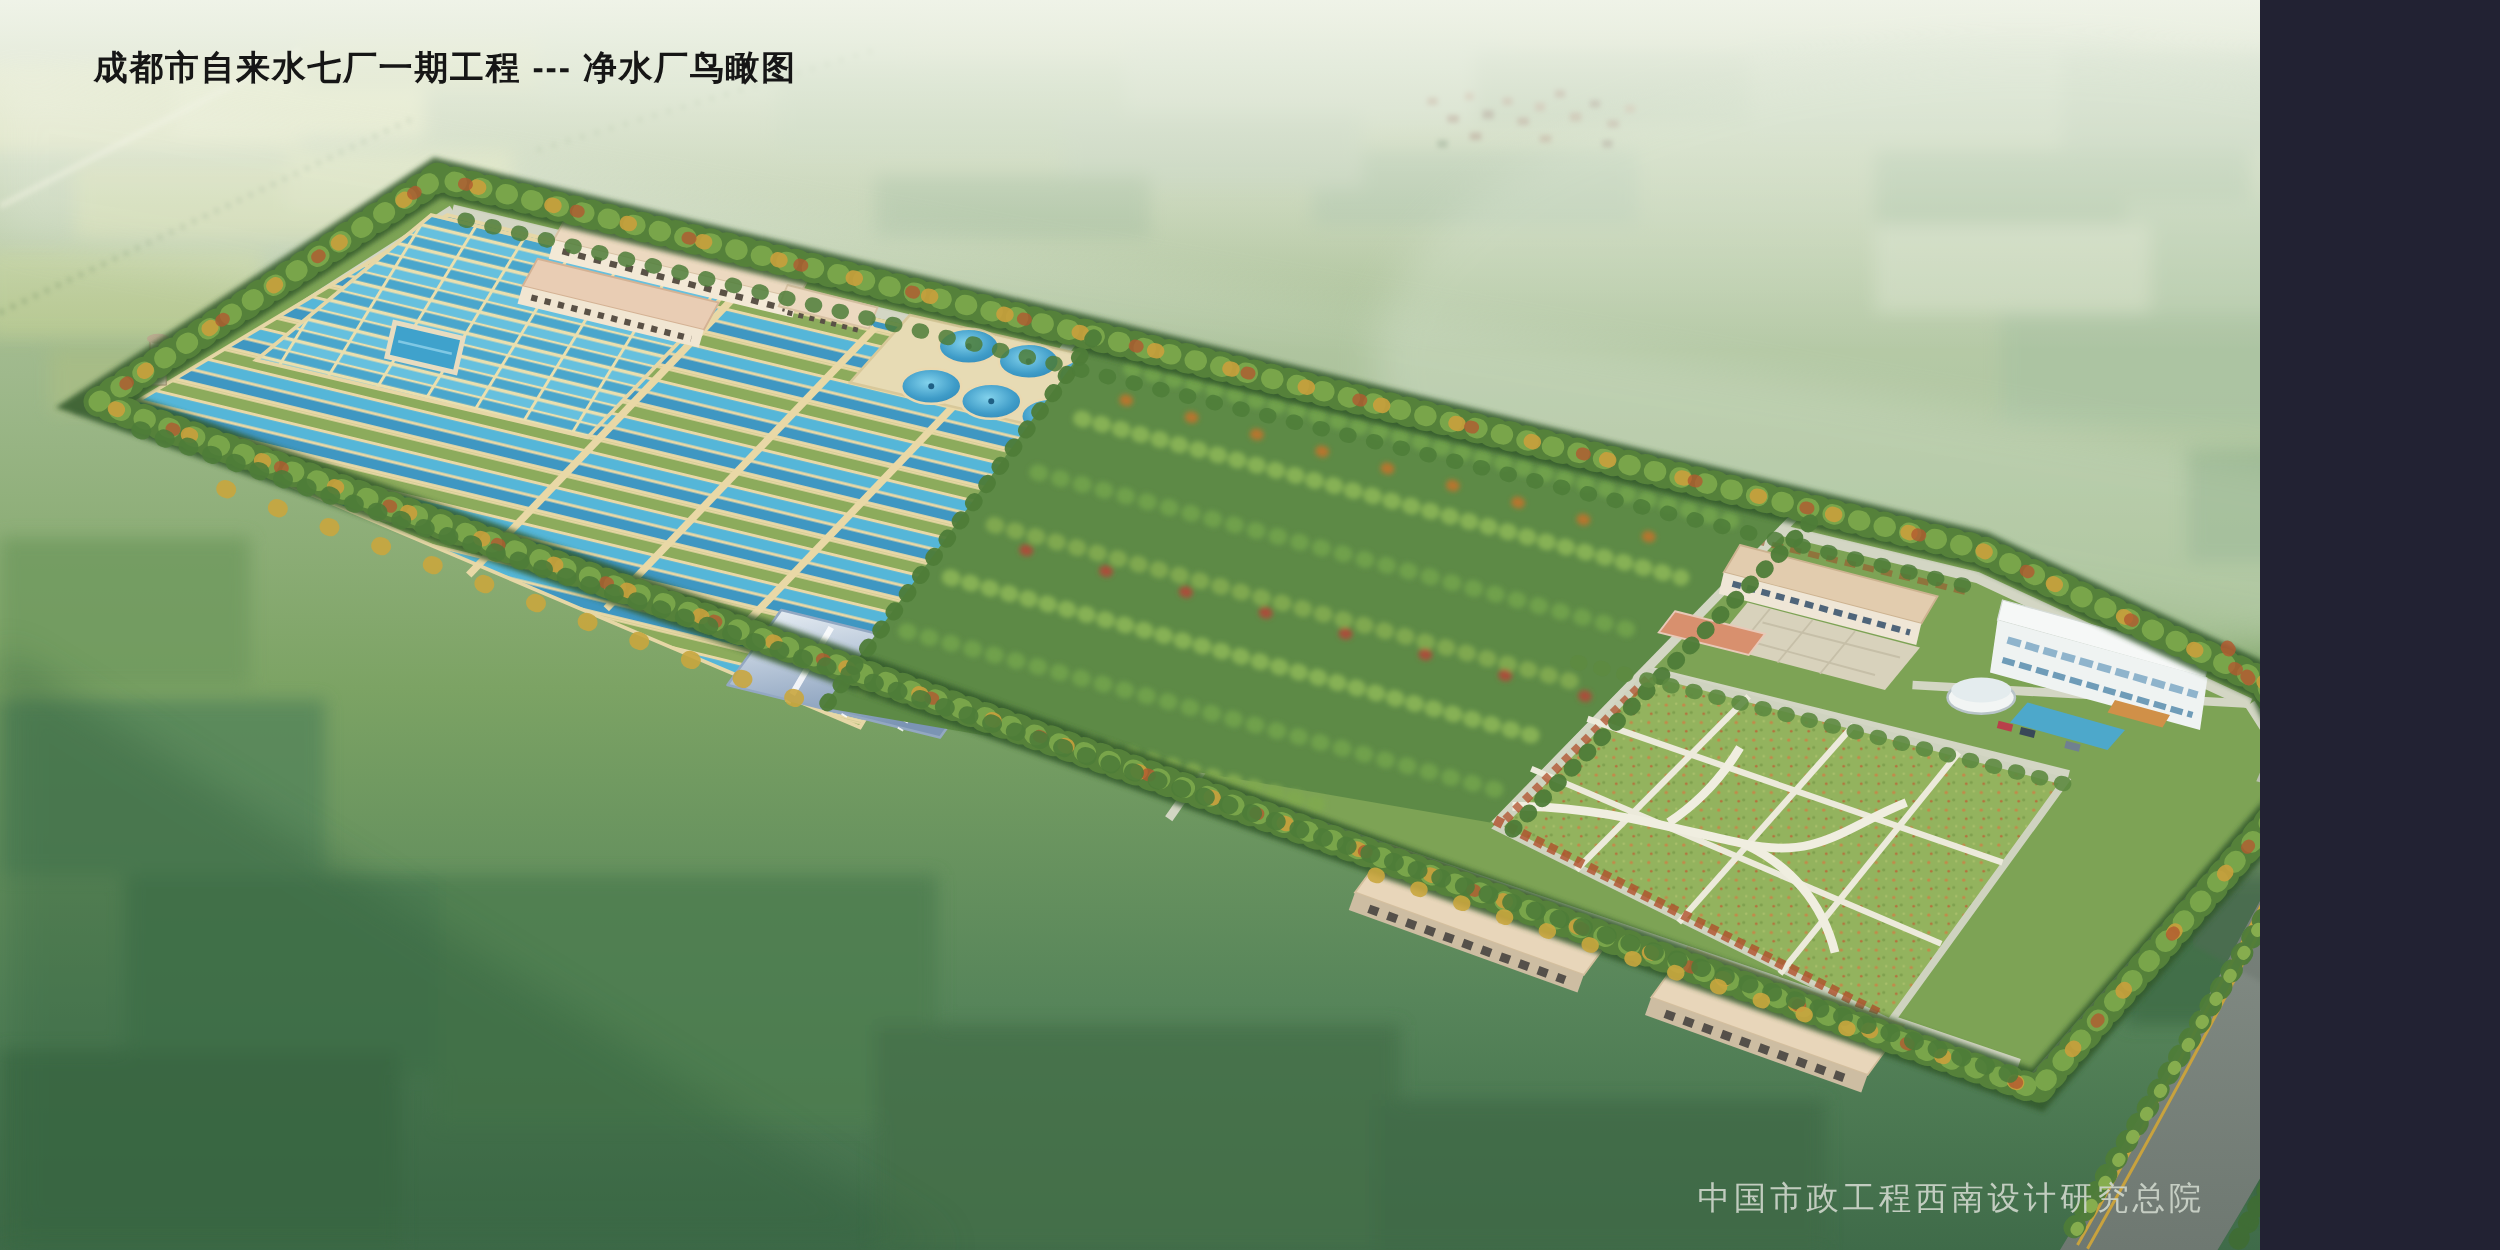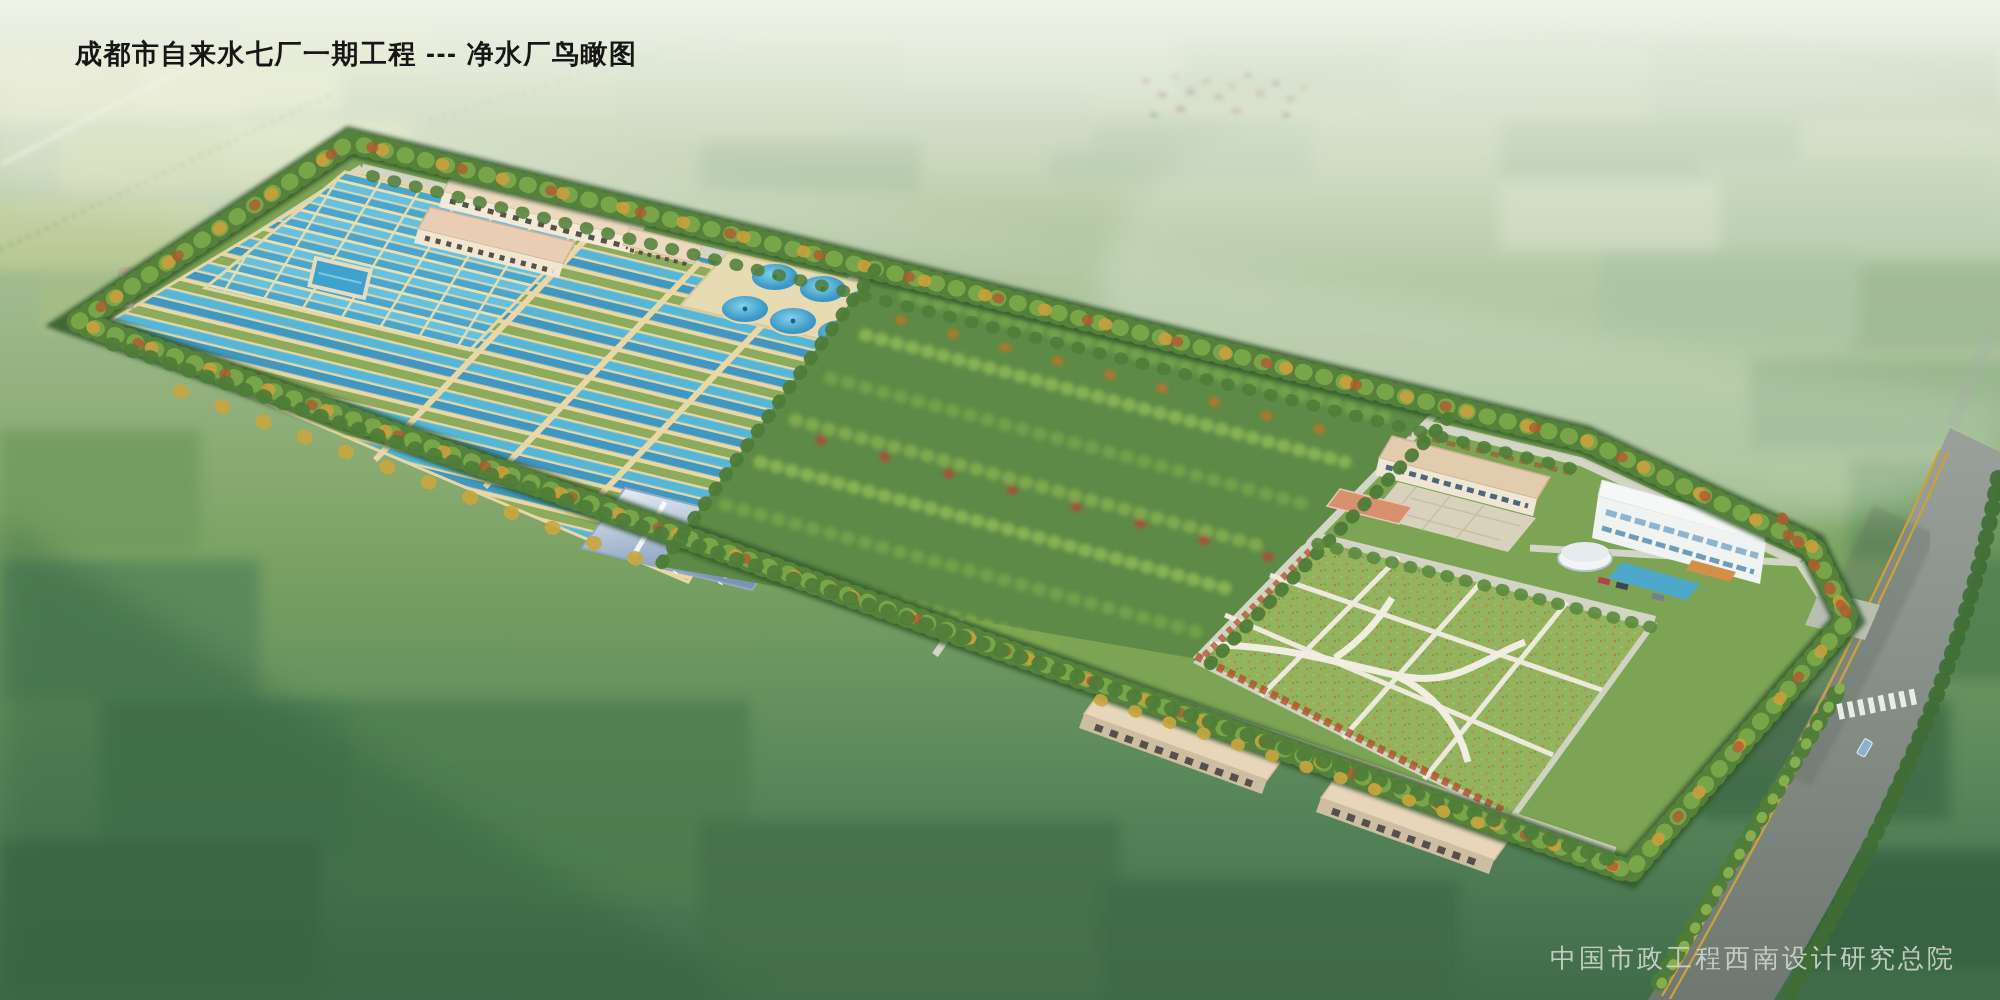--- a/index.html
+++ b/index.html
@@ -1,17 +1,17 @@
 <!DOCTYPE html>
 <html><head>
 <meta charset="utf-8">
 <style>
   html,body{margin:0;padding:0;background:#223;}
   .stage{
-    position:relative;width:2000px;height:1000px;overflow:hidden;
+    position:relative;width:1808px;height:1000px;overflow:hidden;
     font-family:"Liberation Sans","DejaVu Sans",sans-serif;
     background:#15803d;
   }
   .stage svg{position:absolute;left:0;top:0;}
   .caption{
     position:absolute;left:75px;top:36px;
     font-size:27px;font-weight:600;color:#161616;letter-spacing:1.5px;
     white-space:nowrap;
   }
   .credit{

